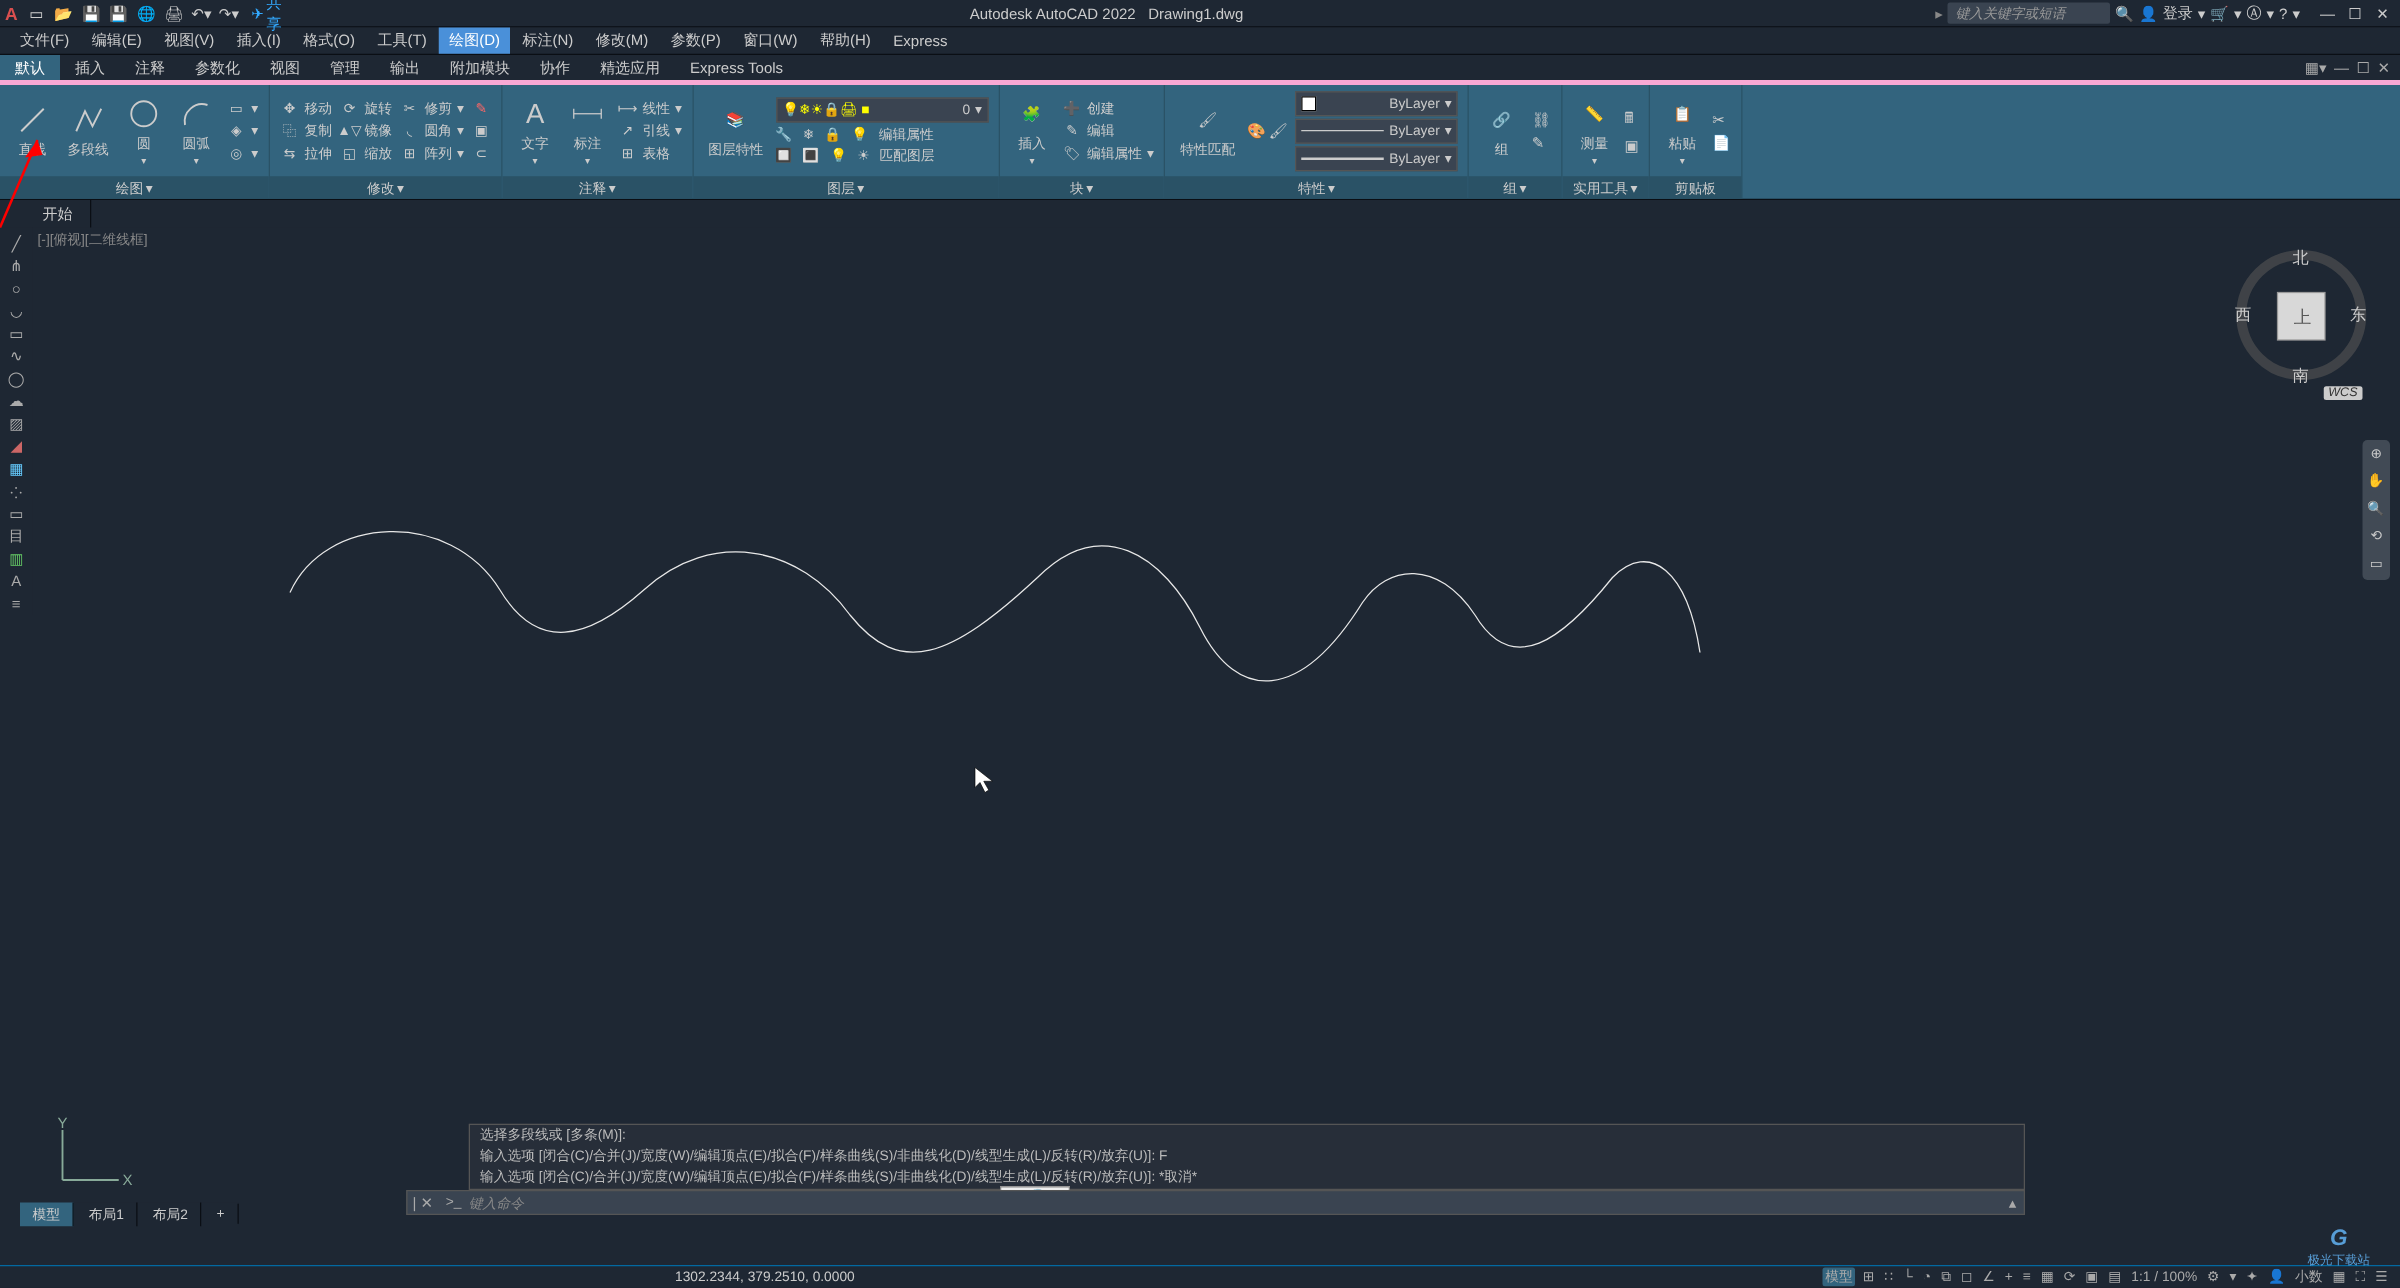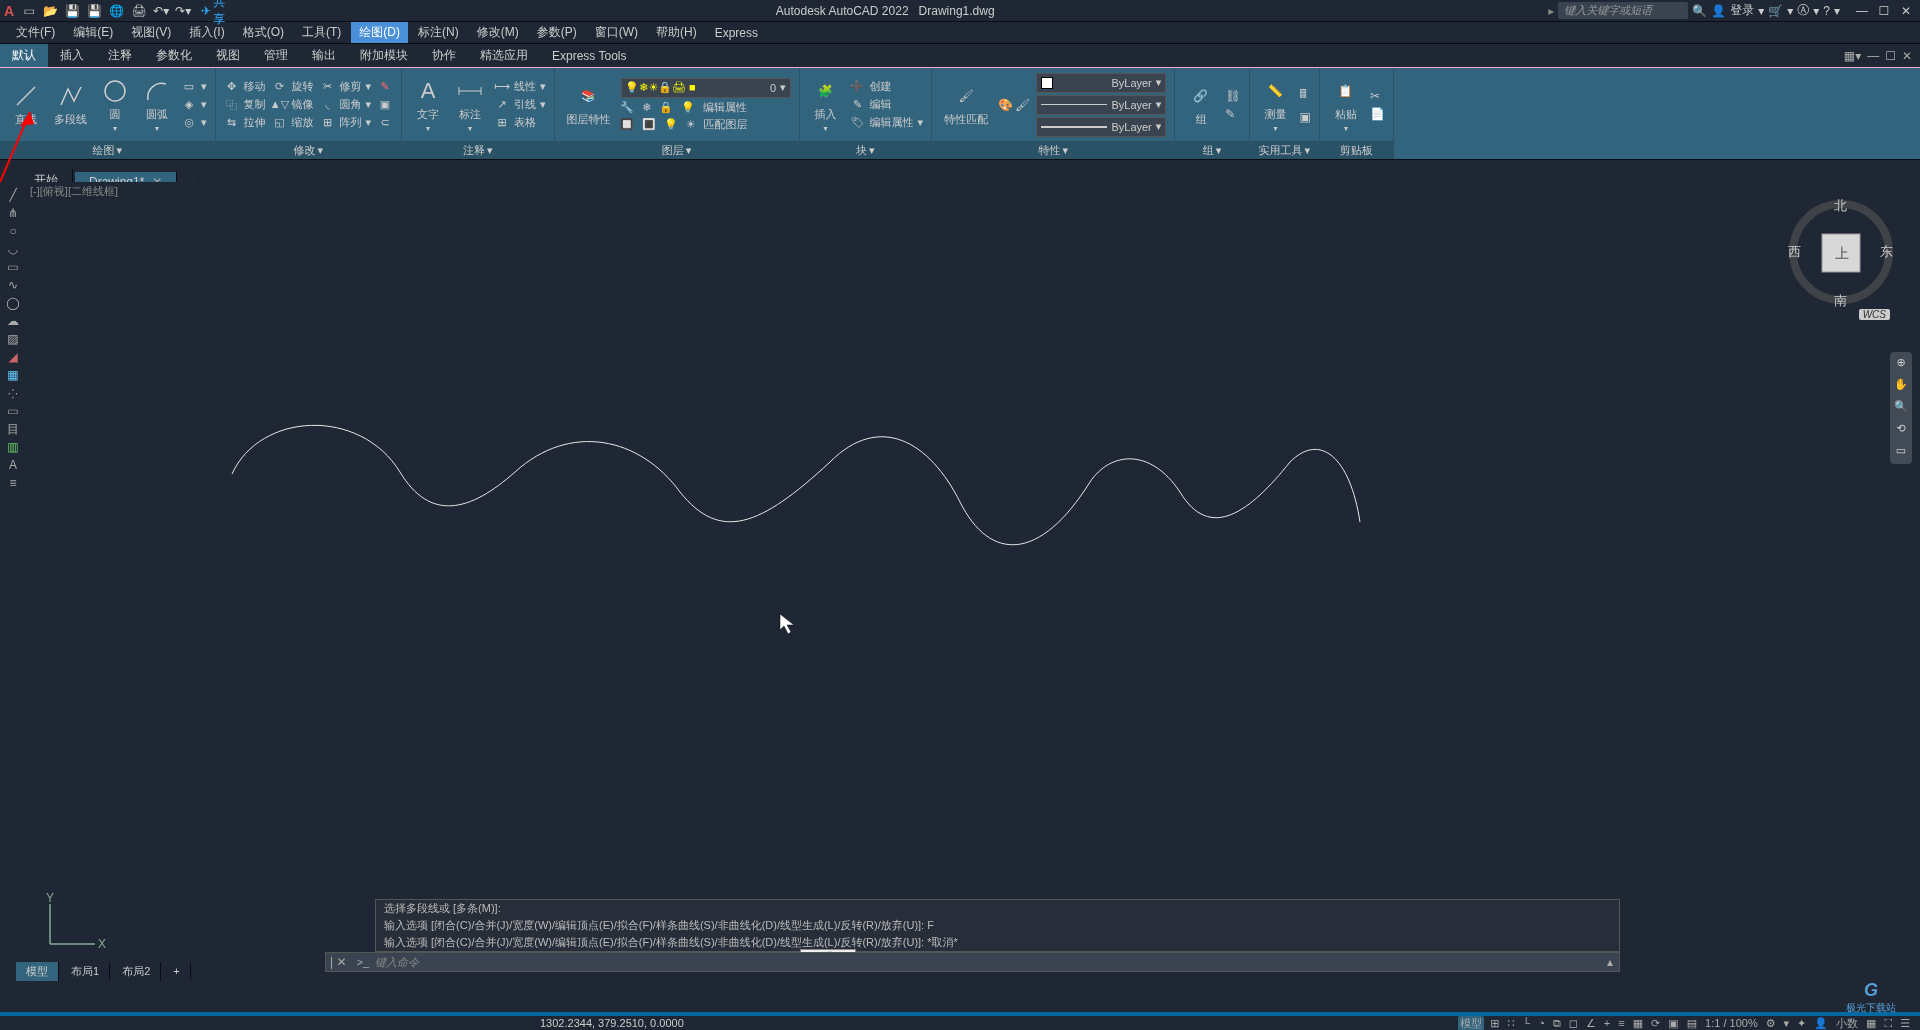--- a/index.html
+++ b/index.html
@@ -16,21 +16,21 @@
 .searchbox { background: #3a4451; color: #999; font-style: italic; padding: 1px 6px; border-radius: 2px; width: 130px; font-size: 11px; }
 .winctl { display: flex; gap: 2px; margin-left: 8px; }
 .winctl span { width: 20px; text-align: center; }
 
 
 .menubar { height: 22px; background: #1e2733; display: flex; align-items: center; padding: 0 8px; gap: 2px; border-bottom: 1px solid #0a0e14; }
 .menubar > div { padding: 2px 8px; color: #ccc; }
 .menubar > div.active { background: #4a90d9; color: #fff; }
 
 
-.ribtabs-row { height: 24px; background: #1e2733; display: flex; align-items: stretch; border-bottom: 1px solid #f9a8d4; }
+.ribtabs-row { height: 24px; background: #1e2733; display: flex; align-items: stretch; border-bottom: 4px solid #f9a8d4; }
 .ribtabs { display: flex; align-items: stretch; }
 .ribtabs > div { padding: 0 12px; color: #ccc; display: flex; align-items: center; font-size: 12px; }
 .ribtabs > div.active { background: #33647e; color: #fff; }
 .ribtabs-row .end { flex: 1; display: flex; justify-content: flex-end; align-items: center; padding-right: 8px; gap: 6px; color: #aaa; }
 
 
 .ribbon { height: 92px; background: #33647e; display: flex; align-items: stretch; border-bottom: 1px solid #0a0e14; }
 .panel { display: flex; flex-direction: column; border-right: 1px solid #2a5266; }
 .panel-body { flex: 1; display: flex; align-items: center; padding: 4px 8px; gap: 6px; }
 .panel-title { height: 18px; background: #2a5266; text-align: center; color: #ccc; font-size: 11px; display: flex; align-items: center; justify-content: center; gap: 2px; }
@@ -38,21 +38,21 @@
 .bigbtn .ico { width: 28px; height: 28px; display: flex; align-items: center; justify-content: center; }
 .bigbtn .lbl { font-size: 11px; white-space: nowrap; }
 .smallrow { display: flex; align-items: center; gap: 4px; font-size: 11px; color: #ccc; }
 .smallrow .ico { width: 16px; height: 16px; display: flex; align-items: center; justify-content: center; }
 .col { display: flex; flex-direction: column; gap: 2px; }
 .dd { width: 130px; height: 20px; background: #3a4451; color: #ccc; padding: 0 4px; display: flex; align-items: center; font-size: 11px; border: 1px solid #555; justify-content: flex-end; gap: 4px; }
 .dd .sw { width:12px; height:12px; background:#fff; border:1px solid #000; margin-right: auto;}
 .dd .line { flex:1; height:2px; background:#ccc; }
 
 
-.filetabs { height: 33px; background: #1e2733; display: flex; align-items: flex-end; padding-left: 20px; gap: 2px; border-bottom: 1px solid #0a0e14; }
+.filetabs { height: 33px; background: #1e2733; display: flex; align-items: flex-start; padding-left: 20px; gap: 2px; border-bottom: 1px solid #0a0e14; flex-direction: column; }
 .filetab { padding: 3px 14px; color: #ccc; font-size: 12px; border-right: 1px solid #0a0e14;}
 .filetab.active { background: #33647e; }
 .filetab .close { margin-left: 8px; color: #aaa; }
 .addtab { padding: 0 10px; color: #aaa; }
 
 
 .canvas-wrap { position: absolute; top: 182px; left: 0; right: 0; bottom: 34px; background: #1e2733; }
 .vp-label { position: absolute; top: 2px; left: 30px; color: #888; font-size: 11px; }
 .left-tools { position: absolute; top: 0; left: 0; width: 26px; background: #1e2733; display: flex; flex-direction: column; padding-top: 4px; gap: 0; }
 .left-tools div { width: 26px; height: 18px; display: flex; align-items: center; justify-content: center; color: #aaa; font-size: 12px; }
@@ -70,21 +70,21 @@
 .cmd-input-row { height: 20px; background: #3a4451; display: flex; align-items: center; position: absolute; left: 325px; right: 300px; bottom: 24px; border: 1px solid #555;}
 .cmd-input-row .prompt { color: #aaa; padding: 0 6px; font-size:11px;}
 .cmd-placeholder { color: #888; font-style: italic; font-size: 11px; }
 
 
 .layout-tabs { position: absolute; left: 16px; bottom: 16px; height: 18px; display: flex; align-items: center; gap: 2px; background:#1e2733;}
 .layout-tab { padding: 2px 10px; color: #ccc; font-size: 11px; border-right:1px solid #0a0e14;}
 .layout-tab.active { background: #33647e; }
 
 
-.statusbar { position: absolute; left: 0; right: 0; bottom: 0; height: 18px; background: #1e2733; display: flex; align-items: center; color: #ccc; font-size: 11px; border-top: 4px solid #0369a1; }
+.statusbar { position: absolute; left: 0; right: 0; bottom: 0; height: 18px; background: #1e2733; display: flex; align-items: center; color: #ccc; font-size: 11px; border-top: 1px solid #0369a1; }
 .statusbar .coords { margin-left: 540px; }
 .statusbar .right { margin-left: auto; display: flex; gap: 4px; padding-right: 8px; align-items:center;}
 .statusbar .right span { padding: 0 2px; color:#aaa;}
 .statusbar .badge { background:#33647e; padding:0 4px; border-radius:2px;}
 
 .watermark { position:absolute; right:4px; bottom:20px; width:90px; height:30px; opacity:0.8; color:#6bf; font-size:10px; text-align:center;}
 .watermark .g { font-size:18px; font-weight:bold; font-style:italic; }
 
 svg { overflow: visible; }
 </style>

